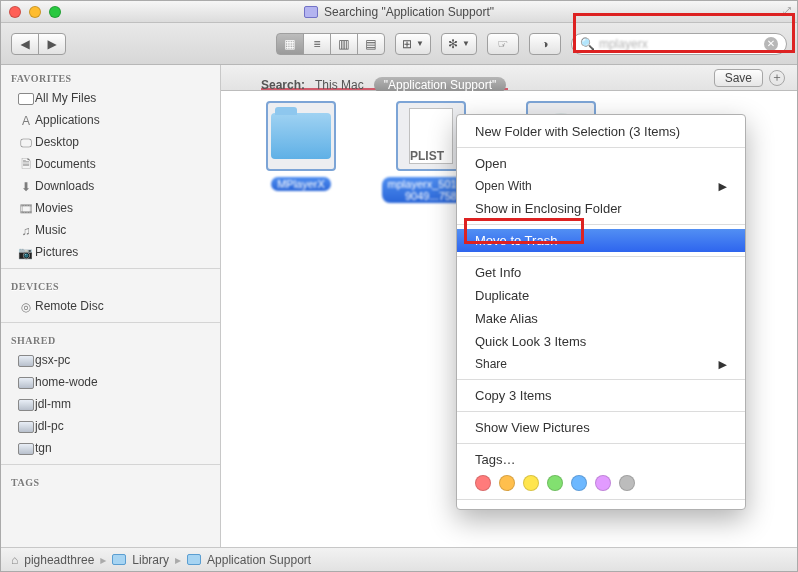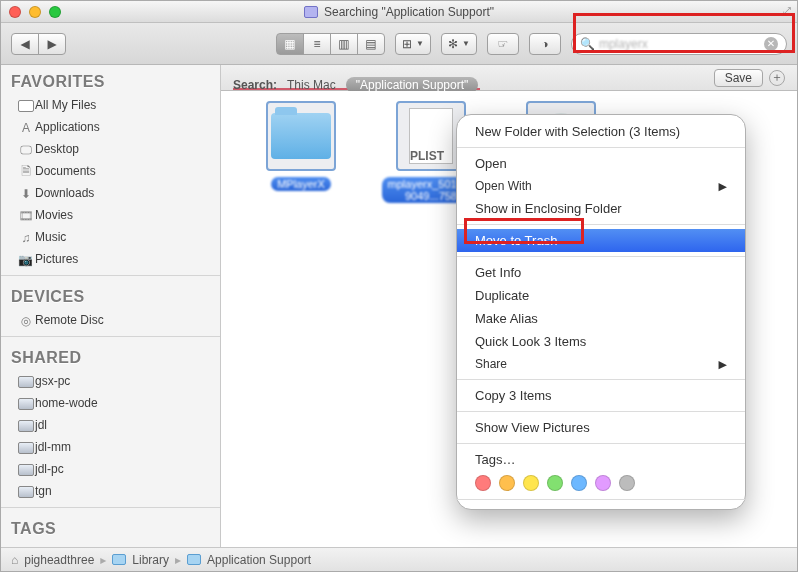--- a/index.html
+++ b/index.html
@@ -24,47 +24,47 @@
 .dropbtn { height:22px; border-radius:4px; background:linear-gradient(#fefefe,#e3e3e3); border:1px solid #9f9f9f; display:flex; align-items:center; padding:0 6px; gap:2px; color:#555;}
 .dropbtn .caret{ font-size:8px; margin-left:2px;}
 .single-btn{ width:32px; height:22px; border-radius:4px; background:linear-gradient(#fefefe,#e3e3e3); border:1px solid #9f9f9f; display:flex; align-items:center; justify-content:center; color:#555;}
 .searchbox { margin-left:auto; width:216px; height:22px; border-radius:20px; background:#fff; border:1px solid #a6a6a6; display:flex; align-items:center; padding:0 8px; gap:4px; position:relative;}
 .searchbox .mag{ color:#888; }
 .searchbox .qtext { color:#b5b5b5; filter:blur(1.3px); }
 .searchbox .clear{ margin-left:auto; width:14px; height:14px; border-radius:50%; background:#b7b7b7; color:#fff; font-size:10px; display:flex; align-items:center; justify-content:center;}
 .highlight-box{position:absolute; border:3px solid #d22; pointer-events:none;}
 .main { display:flex; height:calc(100% - 22px - 42px - 24px); }
 .sidebar { width:220px; background:#f4f4f4; border-right:1px solid #c8c8c8; overflow:hidden; color:#5a5a5a;}
-.group-header{ font-size:16px; color:#7a7a7a; font-weight:bold; letter-spacing:.5px; padding:8px 10px 4px 10px; text-shadow:0 1px #fff;}
+.group-header{ font-size:10px; color:#7a7a7a; font-weight:bold; letter-spacing:.5px; padding:8px 10px 4px 10px; text-shadow:0 1px #fff;font-family:Liberation Serif, serif;}
 .s-item{ display:flex; gap:0; padding:3px 10px 3px 16px; color:#3c3c3c; }
 .s-item .ico{ width:18px; height:16px; display:flex; align-items:center; justify-content:center; color:#7d7d7d; }
 .s-item .eject{margin-left:auto;color:#7d7d7d;}
 hr.sep { border:none; border-top:1px solid #d4d4d4; margin:4px 0;}
 .hdd-ico{ width:16px; height:11px; border:1px solid #888; border-radius:2px; background:linear-gradient(#fff,#d8d8d8); }
 .mon-ico{ width:16px; height:12px; border:1px solid #888; border-radius:2px; background:linear-gradient(#e8eef6,#b8c0cc); position:relative;}
 .content{ flex:1; display:flex; flex-direction:column; background:#fff; position:relative;}
 .searchbar { height:26px; background:linear-gradient(#f0f0f0,#e3e3e3); border-bottom:1px solid #bcbcbc; display:flex; align-items:center; padding:0 12px; gap:10px; color:#555;}
-.scope { display:flex; align-items:center; gap:10px; border-bottom:2px solid #d05a6a; height:100%; padding:16px 2px 0 0;}
+.scope { display:flex; align-items:center; gap:10px; border-bottom:2px solid #d05a6a; height:100%; padding:16px 2px 0 0;margin-left:28px;}
 .scope .lbl{ font-weight:bold;}
 .scope .pill{ background:linear-gradient(#b5b5b5,#8d8d8d); color:#fff; padding:1px 10px; border-radius:10px;}
 .savebox{ margin-left:auto; display:flex; align-items:center; gap:6px;}
 .savebox .save{ background:linear-gradient(#fdfdfd,#e6e6e6); border:1px solid #a6a6a6; border-radius:4px; padding:1px 10px; color:#444;}
 .savebox .plus{ width:16px; height:16px; border-radius:50%; border:1px solid #a6a6a6; color:#666; display:flex; align-items:center; justify-content:center;}
 .items-area{ flex:1; position:relative; background:#fff; }
 .file-item{ position:absolute; width:80px; display:flex; flex-direction:column; align-items:center; }
 .thumb { width:70px; height:70px; background:#edeef1; border:1px solid #b7b7b7; border-radius:4px; position:relative; display:flex; align-items:center; justify-content:center;}
 .thumb.sel{ border:2px solid #7ca4d6; }
 .folder-icon{ width:60px; height:46px; background:linear-gradient(#9fd2f2,#5fb0e6); border-radius:4px; position:relative;}
 .folder-icon::before{content:""; position:absolute; top:-6px; left:4px; width:22px; height:8px; background:#8ec7ee; border-radius:3px 3px 0 0;}
 .plist-icon{ width:44px; height:56px; background:#fff; border:1px solid #c0c0c0; display:flex; flex-direction:column; justify-content:flex-end; font-size:8px; color:#666; font-weight:bold;}
 .disk-icon{ width:46px; height:46px; border-radius:50%; background:radial-gradient(#fff 30%,#bcc); position:relative;}
 .label{ margin-top:6px; font-size:11px; text-align:center; color:#333; padding:1px 6px; border-radius:8px;}
 .label.sel{ background:linear-gradient(#4f8ef0,#2a66d8); color:#fff; filter:blur(1.2px);}
 
-.ctx { position:absolute; top:113px; left:455px; width:290px; background:#fff; border:1px solid #b0b0b0; border-radius:15px; box-shadow:0 10px 28px rgba(0,0,0,.3); padding:5px 0; }
+.ctx { position:absolute; top:113px; left:455px; width:290px; background:#fff; border:1px solid #b0b0b0; border-radius:4px; box-shadow:0 10px 28px rgba(0,0,0,.3); padding:5px 0; }
 .ctx-item{ padding:4px 18px; font-size:13px; color:#333; display:flex; align-items:center;}
 .ctx-item .arrow{ margin-left:auto; font-size:11px;}
 .ctx-sep{ border:none; border-top:1px solid #dcdcdc; margin:4px 0;}
 .ctx-item.sel{ background:linear-gradient(#528ff3,#2e65ee); color:#fff;}
 .tag-dots{ display:flex; gap:8px; padding:4px 18px;}
 .tag-dot{ width:16px;height:16px;border-radius:50%; border:1px solid rgba(0,0,0,.15);}
 
 .pathbar{ height:24px; border-top:1px solid #c7c7c7; background:linear-gradient(#f2f2f2,#e2e2e2); display:flex; align-items:center; padding:0 10px; gap:6px; color:#575757;}
 .pathbar .house{ color:#888;}
 .pathbar .sep{ color:#aaa;}
@@ -176,26 +176,20 @@
         <span class="ico">
           <span class="mon-ico"></span>
         </span>
         <span>gsx-pc</span>
       </div>
     <div class="s-item">
         <span class="ico">
           <span class="mon-ico"></span>
         </span>
         <span>home-wode</span>
-      </div>
-    <div class="s-item">
-        <span class="ico">
-          <span class="mon-ico"></span>
-        </span>
-        <span>jdl</span>
       </div>
     <div class="s-item">
         <span class="ico">
           <span class="mon-ico"></span>
         </span>
         <span>jdl-mm</span>
       </div>
     <div class="s-item">
         <span class="ico">
           <span class="mon-ico"></span>

